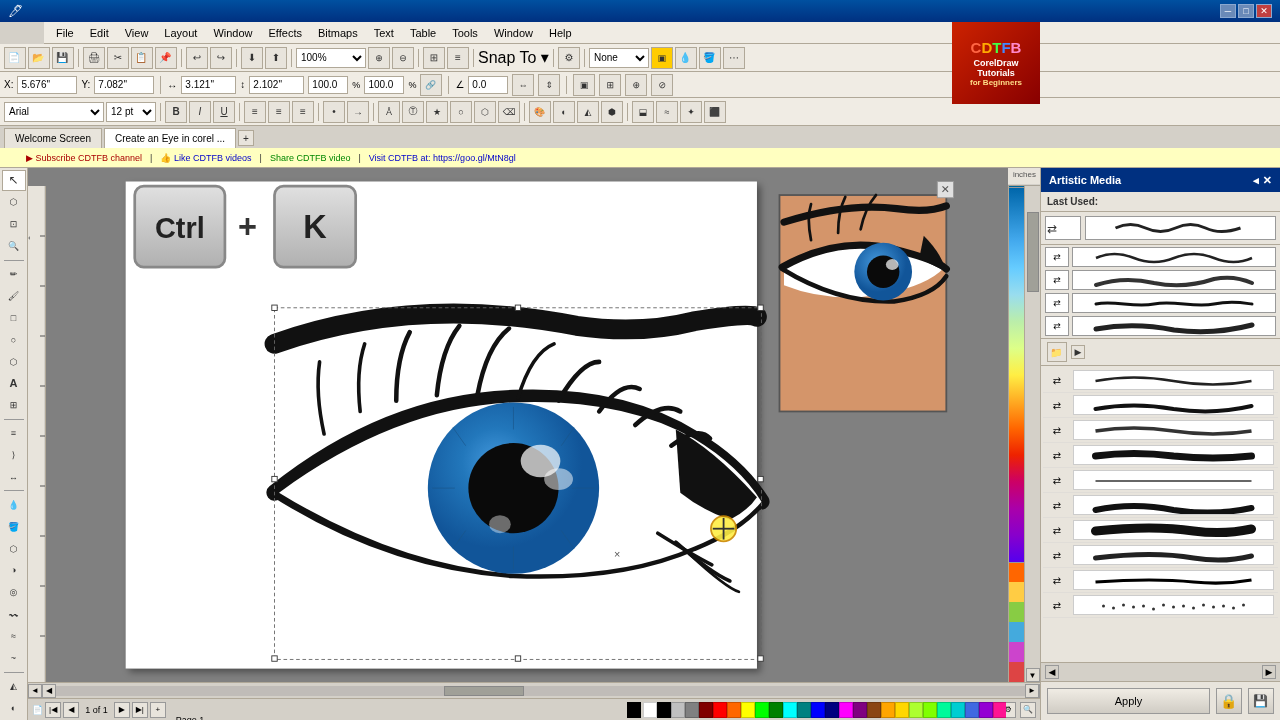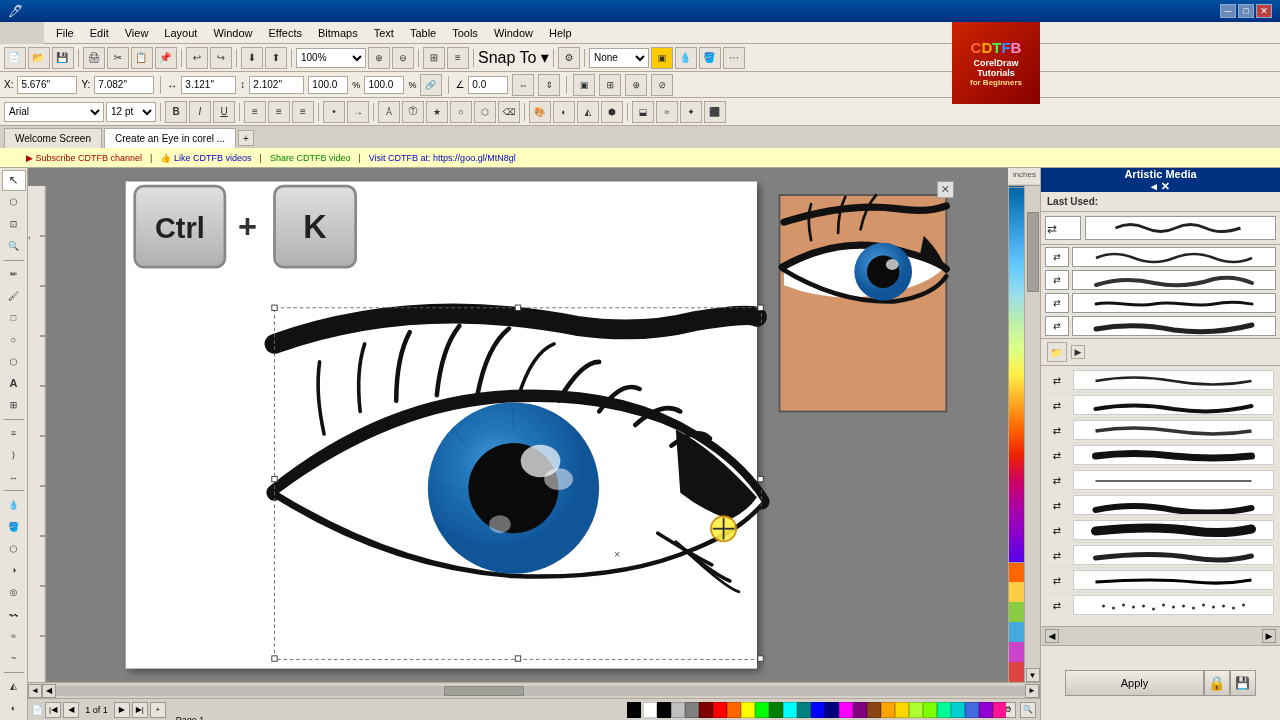--- a/index.html
+++ b/index.html
@@ -211,21 +211,20 @@
     #panel-header {
       height: 24px;
       background: #003080;
       color: white;
       display: flex;
       align-items: center;
       justify-content: space-between;
       padding: 0 8px;
       font-size: 11px;
       font-weight: bold;
-      flex-direction: column;
     }
     #panel-header-icons { display: flex; gap: 4px; }
 
     #panel-subheader {
       padding: 4px 6px;
       font-size: 10px;
       font-weight: bold;
       color: #333;
       border-bottom: 1px solid #b0a898;
     }
@@ -283,24 +282,25 @@
       flex: 1;
       height: 20px;
       background: white;
       border: 1px solid #ccc;
       position: relative;
       overflow: hidden;
     }
 
     
     #panel-bottom {
-      padding: 24px;
+      padding: 6px;
       border-top: 1px solid #b0a898;
       display: flex;
       align-items: center;
+      gap: 6px;
     }
     .apply-btn {
       flex: 1;
       height: 26px;
       background: linear-gradient(to bottom, #f0ece4, #d0ccc4);
       border: 1px solid #999;
       font-size: 11px;
       cursor: pointer;
       display: flex; align-items: center; justify-content: center;
     }

